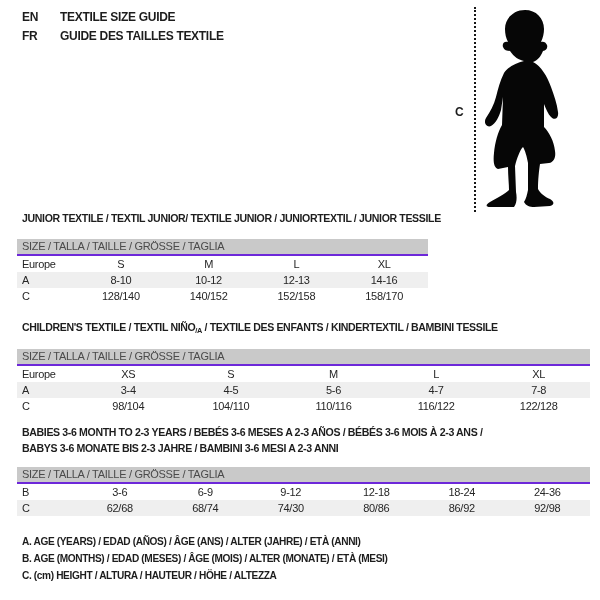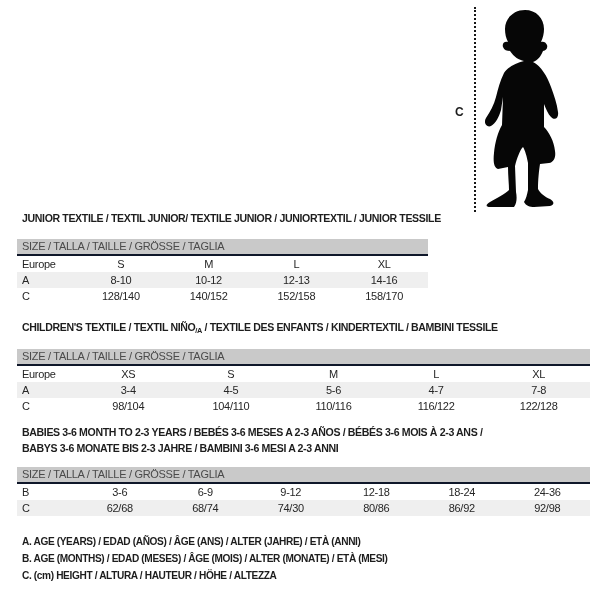--- a/index.html
+++ b/index.html
@@ -19,35 +19,41 @@
   
   .section-title{font-weight:bold;font-size:11.5px;letter-spacing:-0.4px;white-space:nowrap;
     transform:scaleX(0.92);transform-origin:0 50%;}
   .sub-a{font-size:8px;vertical-align:-2px;}
   
   .tbl{position:absolute;}
   .t1{left:17px;top:239px;width:411px;}
   .t2{left:17px;top:349px;width:573px;}
   .t3{left:17px;top:467px;width:573px;}
   .size-bar{background:#c9c9c9;color:#4a4a4a;font-size:11px;height:15px;line-height:15px;
-    padding-left:5px;border-bottom:2px solid #0f172a;letter-spacing:-0.3px;}
+    padding-left:5px;border-bottom:2px solid #6d28d9;letter-spacing:-0.3px;}
   table{border-collapse:collapse;table-layout:fixed;width:100%;}
   col.lblcol{width:60px;}
   td{font-size:11px;height:16px;text-align:center;padding:0;letter-spacing:-0.3px;color:#262626;white-space:nowrap;margin-top:8px;}
   td.lbl{text-align:left;padding-left:5px;}
   tr.shade td{background:#efefef;}
   
   .notes{left:22px;top:533px;}
   .note-line{font-weight:bold;font-size:11px;height:17px;line-height:17px;letter-spacing:-0.4px;
     white-space:nowrap;transform:scaleX(0.92);transform-origin:0 50%;}
 </style>
 </head>
 <body>
 
 <div class="abs lang-block">
+  <div class="lang-row">
+    <span class="lang-code">EN</span><span>TEXTILE SIZE GUIDE</span>
+  </div>
+  <div class="lang-row">
+    <span class="lang-code">FR</span><span>GUIDE DES TAILLES TEXTILE</span>
+  </div>
 </div>
 
 <span class="abs c-label">C</span>
 <div class="abs dotted-line"></div>
 <svg class="abs baby-svg" width="88" height="198" viewBox="0 0 88 198">
   <path fill="#060606" d="
     M44,1
     C33,1 24,9 24,20
     C24,25 25,29 27,33
     C23,32 21,35 22,38

